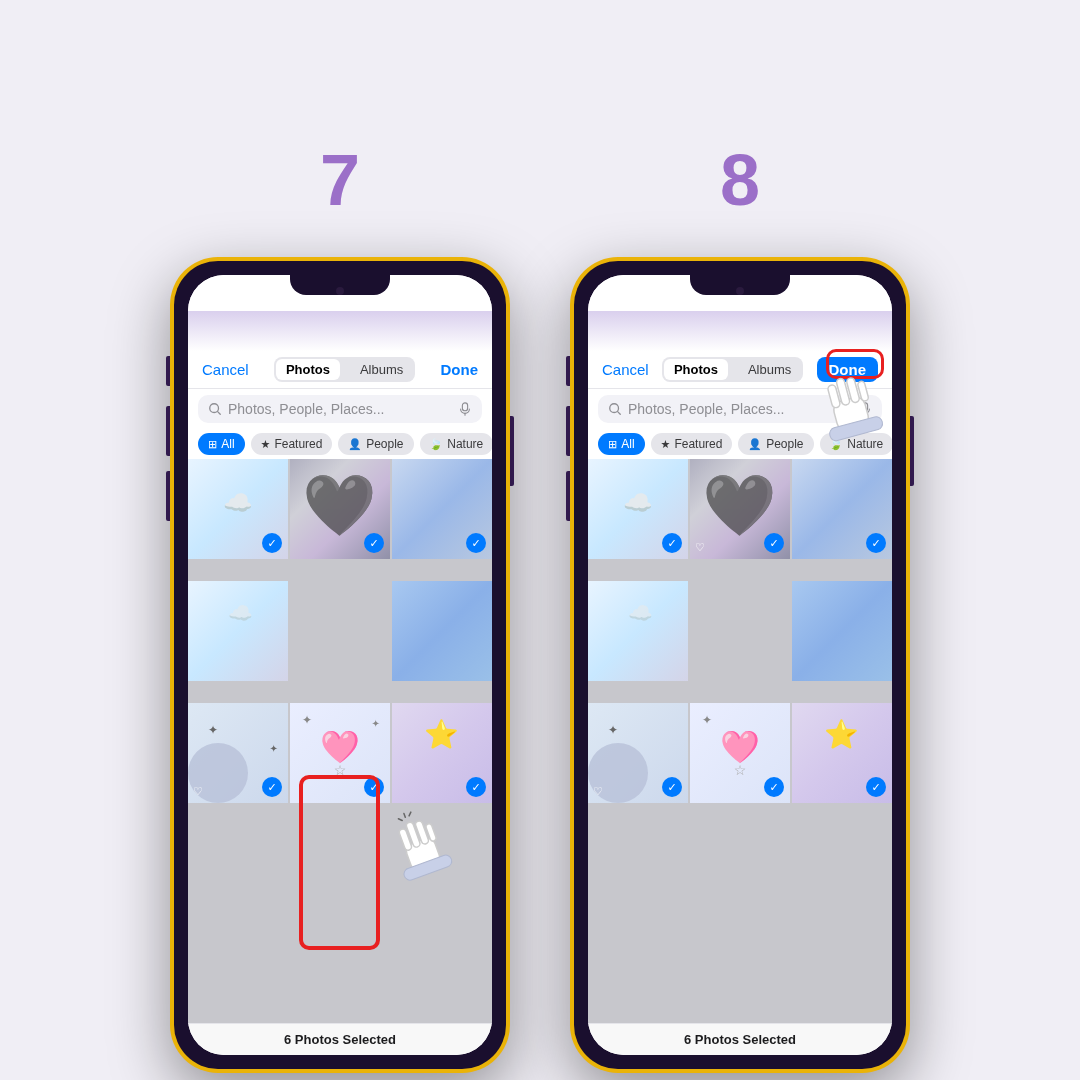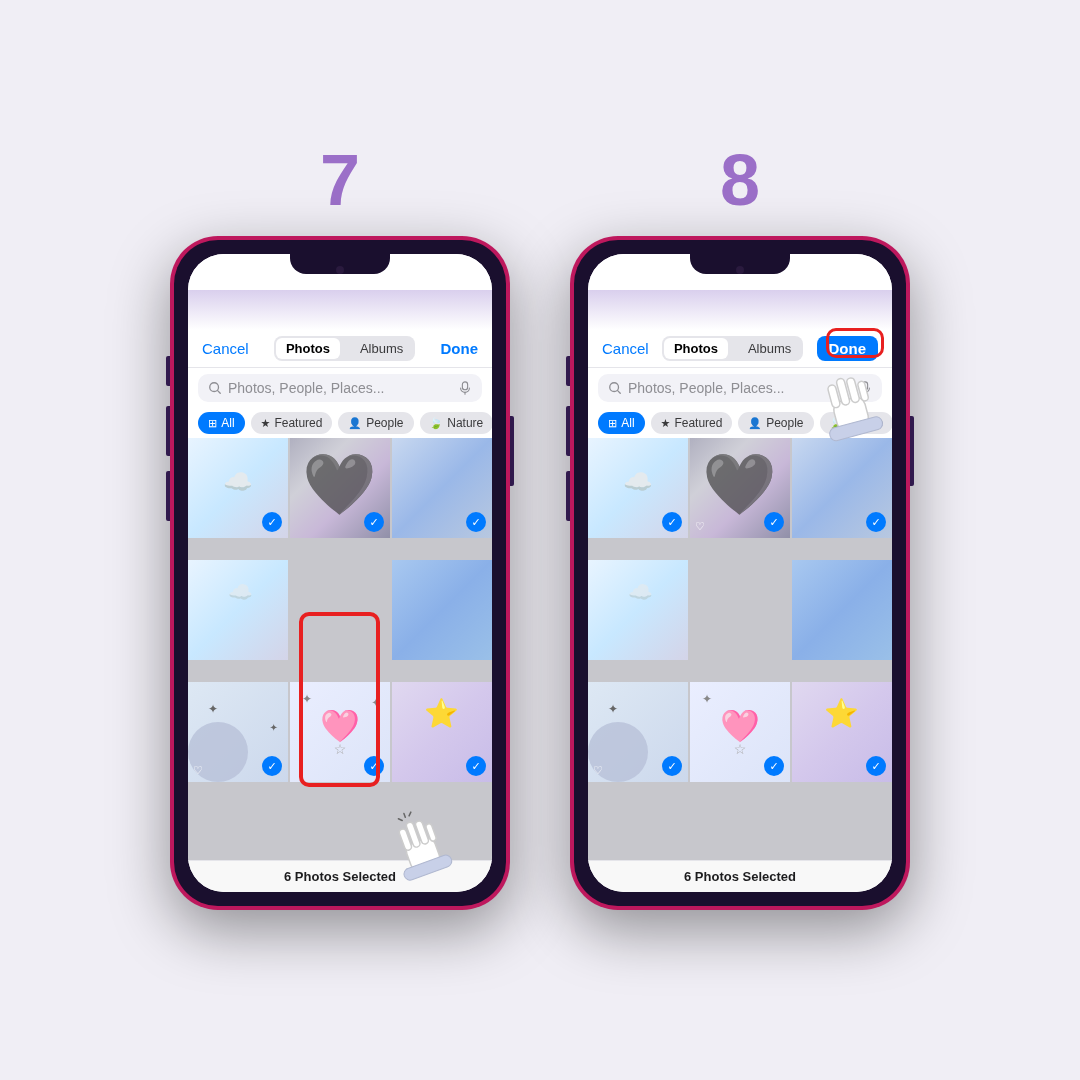--- a/index.html
+++ b/index.html
@@ -29,26 +29,27 @@
     }
 
     .phone-wrapper {
       position: relative;
       width: 340px;
       height: 700px;
     }
 
     .phone-frame {
       width: 340px;
-      height: 674px;
-      background: #be185d;
+      height: 816px;
+      background: #eab308;
       border-radius: 48px;
       position: relative;
       overflow: hidden;
       box-shadow: 0 20px 60px rgba(0,0,0,0.4);
+      margin-top: 21px;
     }
 
     .phone-inner {
       position: absolute;
       top: 4px;
       left: 4px;
       right: 4px;
       bottom: 4px;
       background: #1a0f2e;
       border-radius: 44px;

